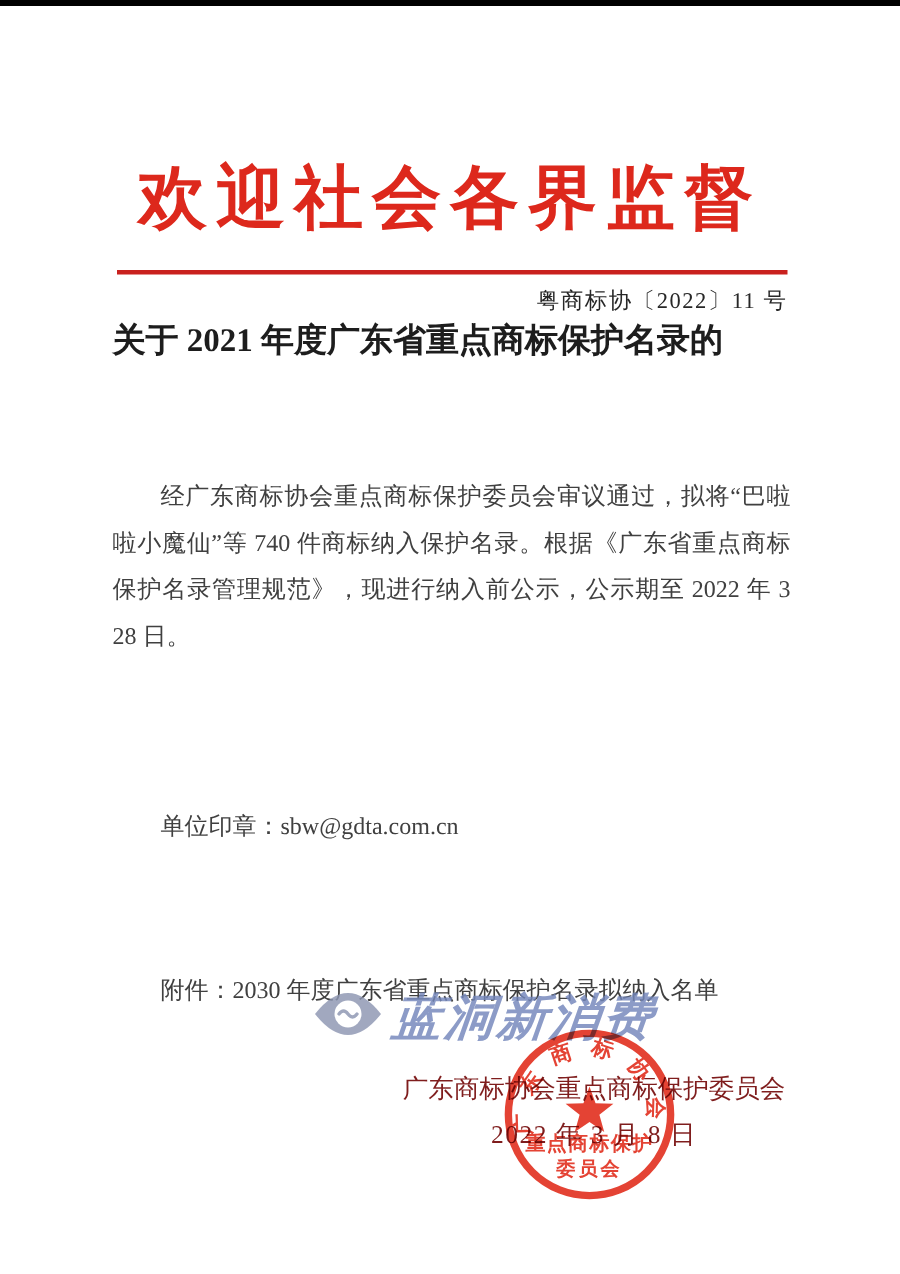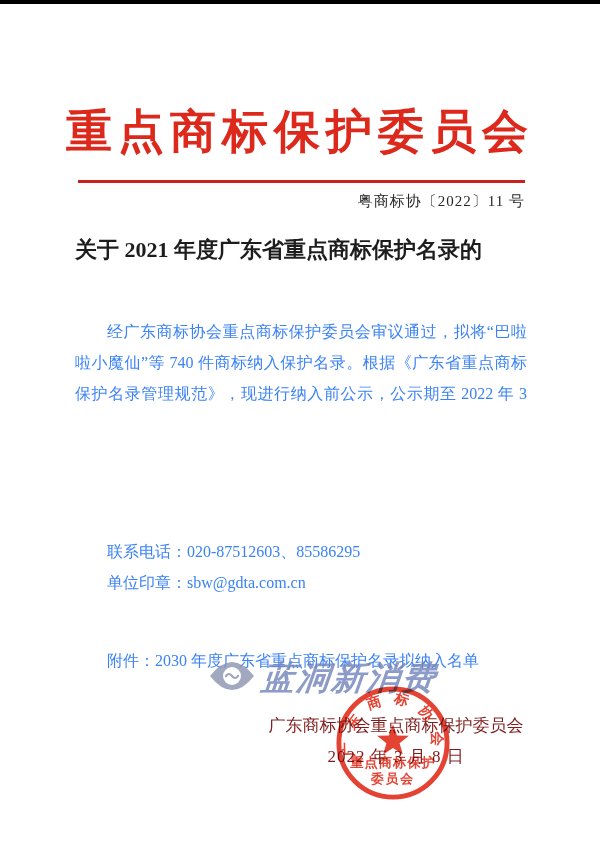--- a/index.html
+++ b/index.html
@@ -41,36 +41,36 @@
   .doc-number {
     position: absolute;
     top: 190px; right: 75px;
     font-size: 15px;
     line-height: 22px;
     letter-spacing: 1px;
     white-space: nowrap;
   }
   .doc-title {
     position: absolute;
-    top: 236px; left: 0;
+    top: 213px; left: 0;
     width: 557px;
     text-align: center;
     font-weight: 700;
     font-size: 22px;
     color: #1d1d1d;
   }
   .doc-title .t1 { line-height: 28px; }
   .doc-title .t2 { line-height: 28px; margin-top: 19px; letter-spacing: 2px; }
   .body-block {
     position: absolute;
     left: 75px;
     width: 452px;
     font-size: 16px;
     line-height: 31px;
-    color: #3b82f6;
+    color: #404040;
   }
   .para1 { top: 316px; }
   .para2 { top: 440px; }
   .contacts { top: 536px; }
   .attachment-line { top: 645px; }
   .line { white-space: nowrap; overflow: hidden; }
   .line.fill { text-align: justify; text-align-last: justify; white-space: normal; height: 31px; }
   .indent { text-indent: 2em; }
   .watermark {
     position: absolute;
@@ -115,39 +115,39 @@
     pointer-events: none;
   }
 </style>
 </head>
 <body>
 
 <div class="page">
 
   <div class="topbar"></div>
 
-  <div class="masthead">重点商标保护委员会</div>
+  <div class="masthead">欢迎社会各界监督</div>
 
   <div class="red-rule"></div>
 
   <div class="doc-number">粤商标协〔2022〕11 号</div>
 
   <div class="doc-title">
     <div class="t1">关于 2021 年度广东省重点商标保护名录的</div>
   </div>
 
   <div class="body-block para1">
     <div class="line fill indent">经广东商标协会重点商标保护委员会审议通过，拟将“巴啦</div>
     <div class="line fill">啦小魔仙”等 740 件商标纳入保护名录。根据《广东省重点商标</div>
     <div class="line fill">保护名录管理规范》，现进行纳入前公示，公示期至 2022 年 3 月</div>
+    <div class="line">28 日。</div>
   </div>
 
 
   <div class="body-block contacts">
-    <div class="line indent">联系电话：020-87512603、85586295</div>
     <div class="line indent">单位印章：sbw@gdta.com.cn</div>
   </div>
 
   <div class="body-block attachment-line">
     <div class="line indent">附件：2030 年度广东省重点商标保护名录拟纳入名单</div>
   </div>
 
   <div class="watermark">
     <span>
       <svg width="48" height="34" viewBox="0 0 48 34">

